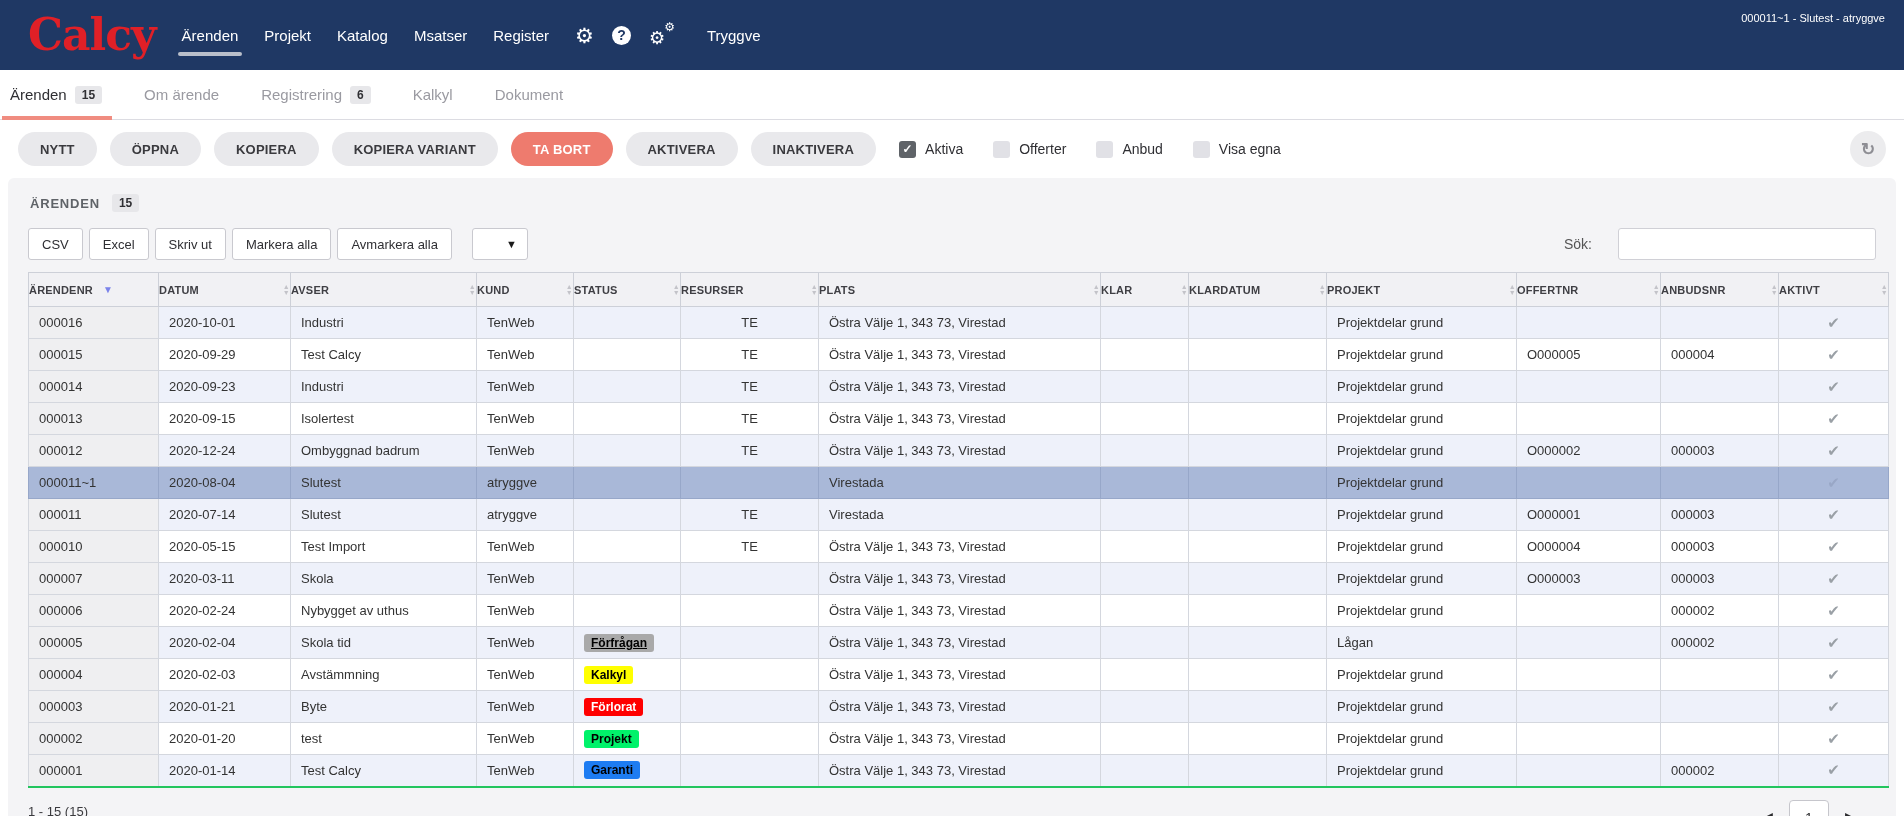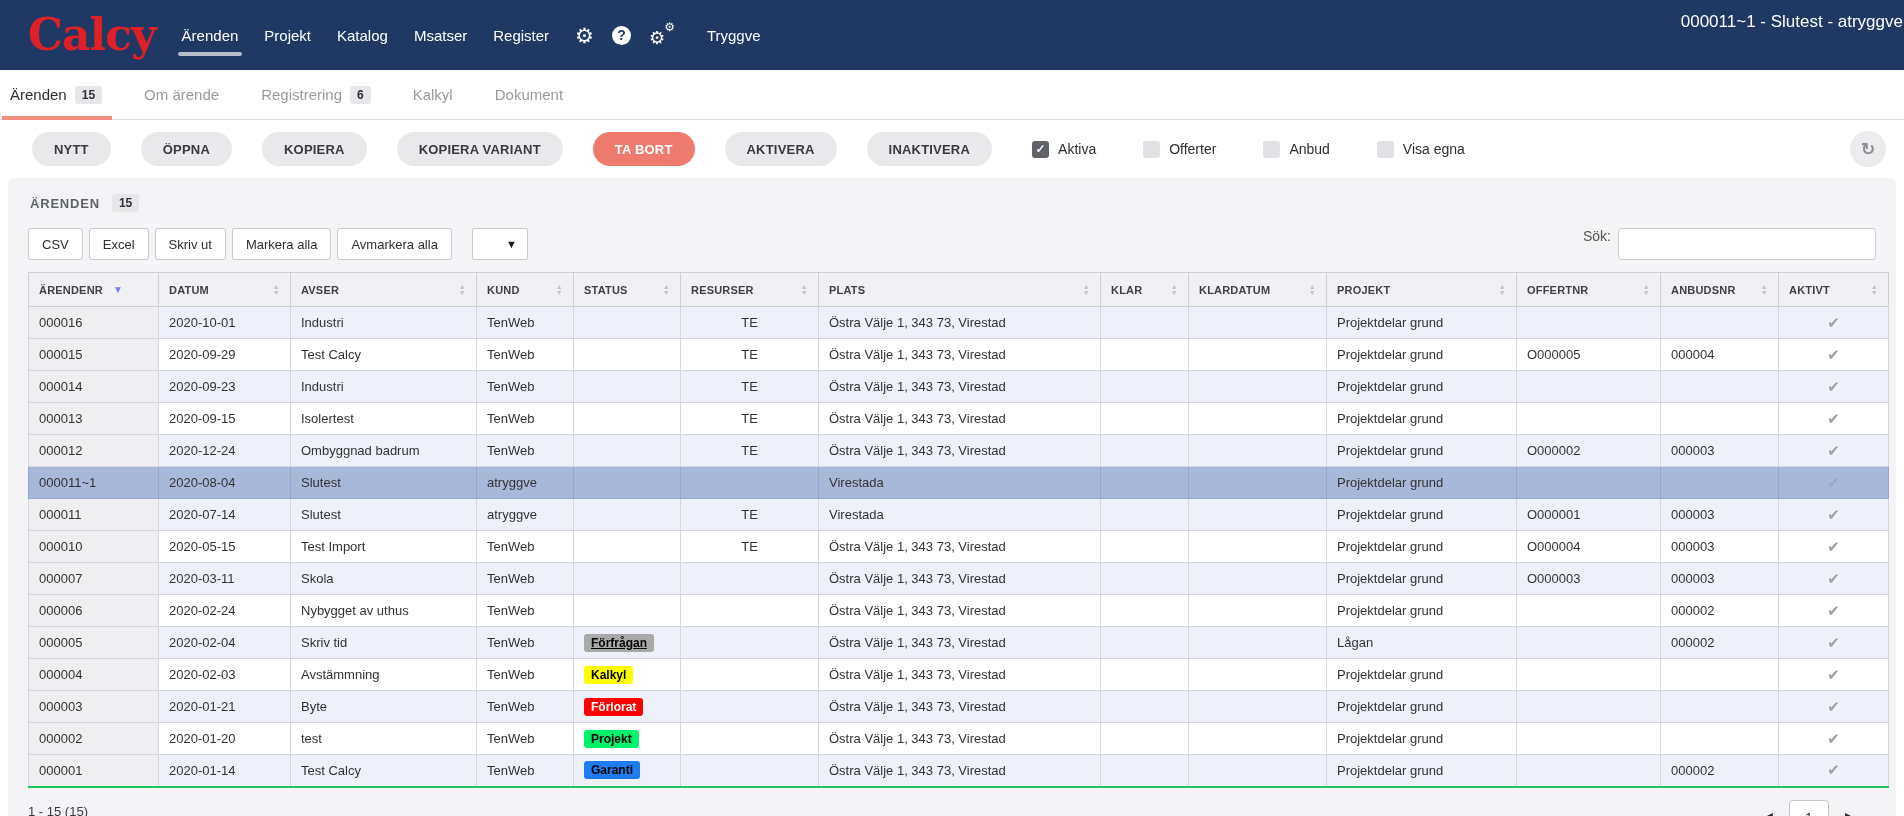--- a/index.html
+++ b/index.html
@@ -19,36 +19,36 @@
   .nav-icon { color: #fff; margin-right: 18px; cursor: pointer; display: inline-flex;
     align-items: center; justify-content: center; }
   .gear-glyph { font-size: 21px; line-height: 21px; }
   .help-circle { width: 19px; height: 19px; border-radius: 50%; background: #fff;
     color: #1f3864; font-size: 14px; font-weight: 700; display: flex; align-items: center;
     justify-content: center; }
   .cogs-wrap { position: relative; width: 26px; height: 24px; }
   .cogs-wrap .g1 { position: absolute; left: 0; bottom: 0; font-size: 18px; line-height: 18px; }
   .cogs-wrap .g2 { position: absolute; right: 0; top: -2px; font-size: 12px; line-height: 12px; }
   .nav-user { color: #fff; font-size: 15px; margin-left: 14px; cursor: pointer; }
-  .context-info { position: absolute; right: 1px; top: 12px; color: #fff; font-size: 17px; }
+  .context-info { position: absolute; right: 19px; top: 12px; color: #fff; font-size: 11px; }
 
   
   .tabbar { height: 50px; background: #fff; display: flex; align-items: center;
     padding: 0 10px; border-bottom: 1px solid #dcdce2; position: relative; }
   .tab { display: flex; align-items: center; gap: 8px; margin-right: 42px; font-size: 15px;
     color: #9a9aa1; cursor: pointer; height: 100%; position: relative; }
   .tab.active { color: #2f2f33; }
   .tab.active::after { content: ""; position: absolute; left: -8px; right: -10px; bottom: -1px;
     height: 4px; background: #f08c80; }
   .tab-badge { background: #e7e7ea; color: #2f2f33; font-size: 12px; font-weight: 700;
     border-radius: 3px; padding: 2px 7px; }
 
   
   .toolbar { height: 58px; background: #fff; display: flex; align-items: center;
-    padding: 0 32px; position: relative; gap: 17px; }
+    padding: 0 18px; position: relative; }
   .pill { background: #e9e9ec; border: none; border-radius: 17px; height: 34px;
     padding: 0 22px; margin-right: 13px; font-size: 13px; font-weight: 700; color: #3a3a3e;
     font-family: "Liberation Sans", sans-serif; cursor: pointer; letter-spacing: 0.2px; }
   .pill.accent { background: #ee7b6e; color: #fff; }
   .cb-group { display: flex; align-items: center; margin-left: 10px; margin-right: 20px;
     cursor: pointer; }
   .cb-box { width: 17px; height: 17px; border-radius: 3px; background: #e1e1e6;
     margin-right: 9px; display: flex; align-items: center; justify-content: center; }
   .cb-box.checked { background: #5f6368; }
   .cb-box.checked::after { content: "\2713"; color: #fff; font-size: 12px; font-weight: 700; }
@@ -66,30 +66,30 @@
     border-radius: 3px; padding: 2px 7px; }
 
   .controls-row { display: flex; align-items: center; margin-top: 16px; padding: 0 8px; }
   .export-btn { background: #fff; border: 1px solid #c9c9cf; border-radius: 3px; height: 32px;
     padding: 0 13px; margin-right: 6px; font-size: 13px; color: #2f2f33; cursor: pointer;
     font-family: "Liberation Sans", sans-serif; }
   .page-size-select { width: 56px; height: 32px; background: #fff; border: 1px solid #c9c9cf;
     border-radius: 3px; margin-left: 14px; display: flex; align-items: center;
     justify-content: flex-end; padding-right: 10px; font-size: 11px; color: #1a1a1a;
     cursor: pointer; }
-  .search-wrap { margin-left: auto; display: flex; gap: 7px; }
+  .search-wrap { margin-left: auto; display: flex; align-items: center; gap: 26px; }
   .search-label { font-size: 14px; color: #555; }
   .search-input { width: 258px; height: 32px; border: 1px solid #d0d0d6; border-radius: 3px;
     background: #fff; padding: 0 8px; font-size: 13px; outline: none; }
 
   
   .grid-wrap { margin-top: 12px; padding: 0 8px; }
   table.grid { width: 100%; border-collapse: collapse; table-layout: fixed; }
   table.grid th { background: #f1f1f4; border: 1px solid #cdd0d8; height: 34px;
-    padding: 0 10px; text-align: right; font-size: 11px; font-weight: 700; color: #3f3f44;
+    padding: 0 0; text-align: right; font-size: 11px; font-weight: 700; color: #3f3f44;
     letter-spacing: 0.2px; cursor: pointer; }
   .th-inner { display: flex; align-items: center; }
   .th-label { overflow: hidden; white-space: nowrap; }
   .sort-stack { margin-left: auto; display: flex; flex-direction: column; align-items: center;
     color: #c3c3c9; font-size: 7px; line-height: 6px; padding-left: 6px; }
   .sort-active { margin-left: 10px; color: #7b83ea; font-size: 10px; }
   table.grid td { border: 1px solid #d4d7de; height: 32px; padding: 0 10px; font-size: 13px;
     color: #333; background: #fff; overflow: hidden; white-space: nowrap; }
   tr.row-odd td { background: #eef1fa; }
   table.grid td.col-first { background: #efeff1; }
@@ -485,21 +485,21 @@
             <td></td>
             <td></td>
             <td>Projektdelar grund</td>
             <td></td>
             <td>000002</td>
             <td class="cell-center"><span class="check-mark">✔</span></td>
           </tr>
           <tr class="row-odd">
             <td class="col-first">000005</td>
             <td>2020-02-04</td>
-            <td>Skriv tid</td>
+            <td>Skola tid</td>
             <td>TenWeb</td>
             <td><span class="status-badge" style="background: rgb(169, 169, 169); color: rgb(0, 0, 0); text-decoration: underline;">Förfrågan</span></td>
             <td class="cell-center"></td>
             <td>Östra Välje 1, 343 73, Virestad</td>
             <td></td>
             <td></td>
             <td>Lågan</td>
             <td></td>
             <td>000002</td>
             <td class="cell-center"><span class="check-mark">✔</span></td>

